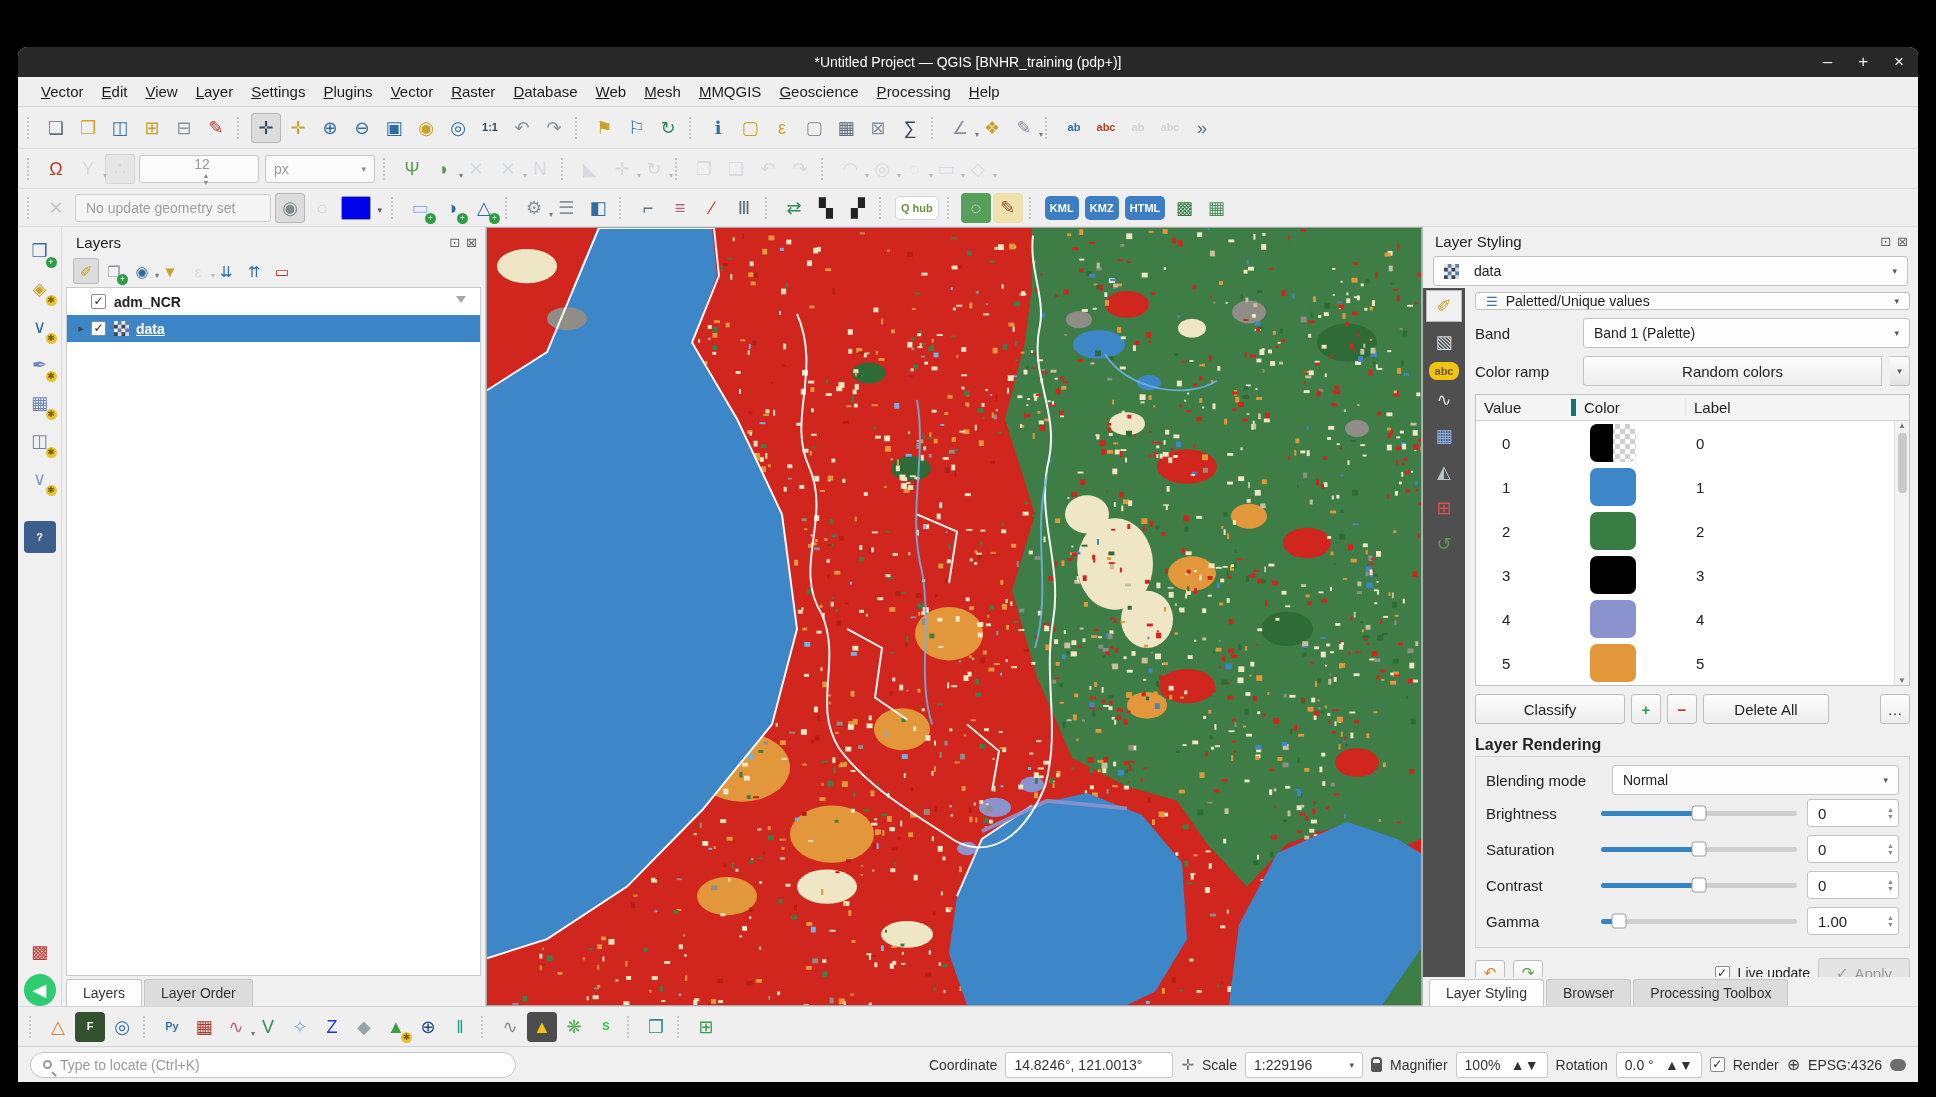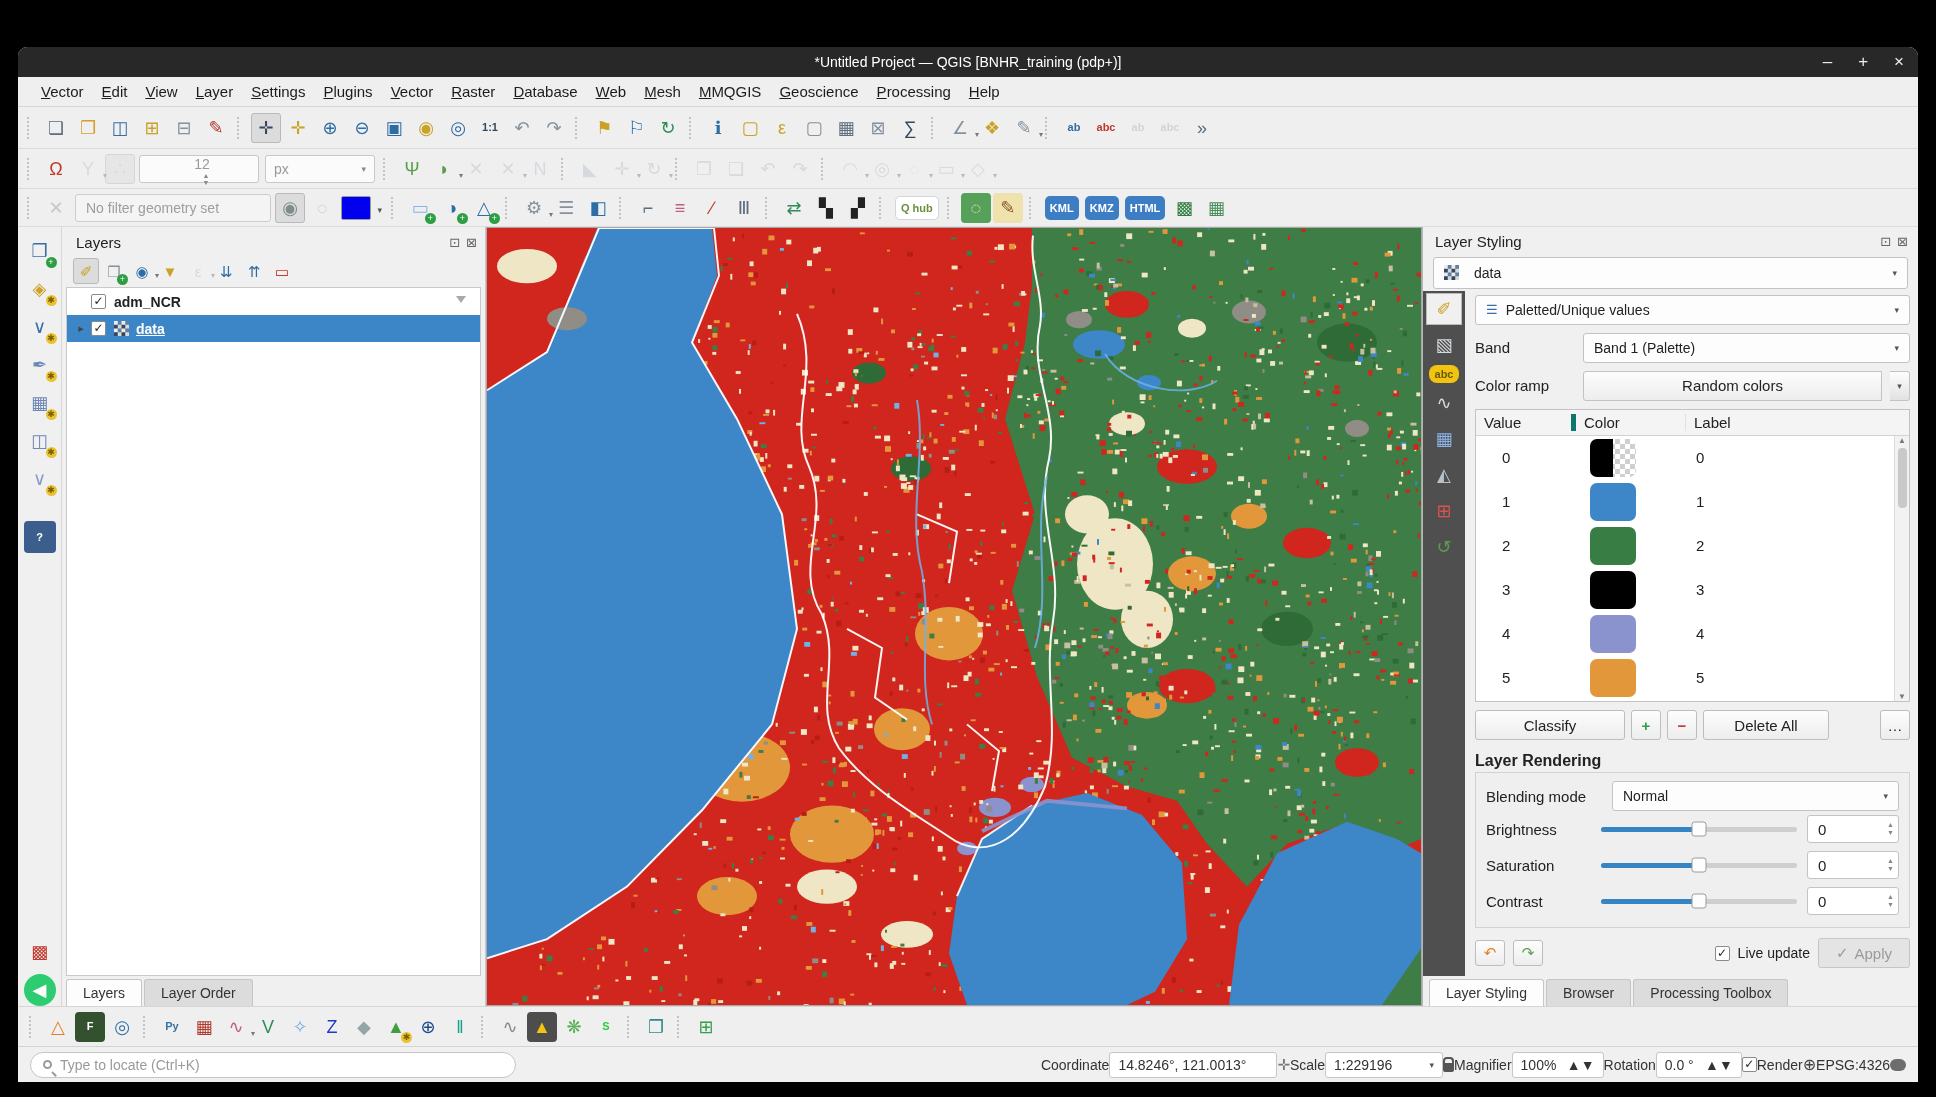--- a/index.html
+++ b/index.html
@@ -162,21 +162,21 @@
   .cbx { width:15px; height:15px; background:#fff; border:1px solid #8a8a8a; border-radius:2px; font-size:12px;
          line-height:13px; text-align:center; color:#222; }
   .applybtn { width:92px; height:30px; background:#e4e4e4; border:1px solid #c6c6c6; border-radius:3px;
               color:#9a9a9a; display:flex; align-items:center; justify-content:center; gap:6px; font-size:15px; }
   .rtabs { height:30px; display:flex; align-items:flex-end; padding-left:6px; background:#f0f0f0; }
   
   .plugbar { height:40px; flex:0 0 40px; background:#efefef; border-top:1px solid #d6d6d6; display:flex;
              align-items:center; padding:0 6px; }
   
   .statusbar { height:36px; flex:0 0 36px; background:#f0f0f0; border-top:1px solid #d2d2d2; display:flex;
-               align-items:center; padding:0 12px; font-size:14px; color:#333; }
+               align-items:center; padding:0 12px; gap:8px; font-size:14px; color:#333; }
   .locate { width:486px; height:26px; background:#fff; border:1px solid #c6c6c6; border-radius:13px;
             display:flex; align-items:center; padding:0 12px; gap:8px; color:#9a9a9a; }
   .mag { width:9px; height:9px; border:2px solid #9a9a9a; border-radius:50%; position:relative; flex:none; }
   .mag::after { content:""; position:absolute; width:6px; height:2px; background:#9a9a9a; left:7px; top:9px;
                 transform:rotate(45deg); transform-origin:left center; }
   .sbfield { background:#fff; border:1px solid #c6c6c6; border-radius:3px; height:26px; display:flex;
              align-items:center; padding:0 8px; }
   .sbcombo { width:118px; justify-content:space-between; }
   .sbspin { justify-content:space-between; }
   .lockico { width:11px; height:9px; background:#555; border-radius:2px; position:relative; margin-top:5px; }
@@ -419,21 +419,21 @@
       <span class="tbtn dis">
         <span class="glyph" style="color: rgb(184, 192, 200);">◇</span>
         <span class="caret">▾</span>
       </span>
     </div>
   <div class="tbrow" id="tb3">
       <span class="tb-handle"></span>
       <span class="tbtn">
         <span class="glyph" style="color: rgb(194, 200, 206);">✕</span>
       </span>
-      <span class="tb-input" style="width: 196px;">No filter geometry set</span>
+      <span class="tb-input" style="width: 196px;">No update geometry set</span>
       <span class="tbtn pressed">
         <span class="glyph" style="color: rgb(127, 140, 141);">◉</span>
       </span>
       <span class="tbtn">
         <span class="glyph" style="color: rgb(170, 180, 190);">◌</span>
       </span>
       <span class="sw-wrap">
         <span class="tb-swatch" style="background: rgb(0, 0, 238);">
           <span class="caret">▾</span>
         </span>
@@ -2433,20 +2433,35 @@
                   </div>
                   <div class="spinbox">
                     <span>0</span>
                     <span class="sp"></span>
                     <span class="arrows">
                       <span>▲</span>
                       <span>▼</span>
                     </span>
                   </div>
                 </div>
+                <div class="sliderrow">
+                  <span class="slabel">Gamma</span>
+                  <div class="track">
+                    <div class="fill" style="width: 9%;"></div>
+                    <div class="thumb" style="left: 9%;"></div>
+                  </div>
+                  <div class="spinbox">
+                    <span>1.00</span>
+                    <span class="sp"></span>
+                    <span class="arrows">
+                      <span>▲</span>
+                      <span>▼</span>
+                    </span>
+                  </div>
+                </div>
               </div>
           </div>
           <div class="rfooter">
             <div class="histbtn">
               <span style="color:#e67e22">↶</span>
             </div>
             <div class="histbtn">
               <span style="color:#5a9e4b">↷</span>
             </div>
             <span class="sp"></span>

